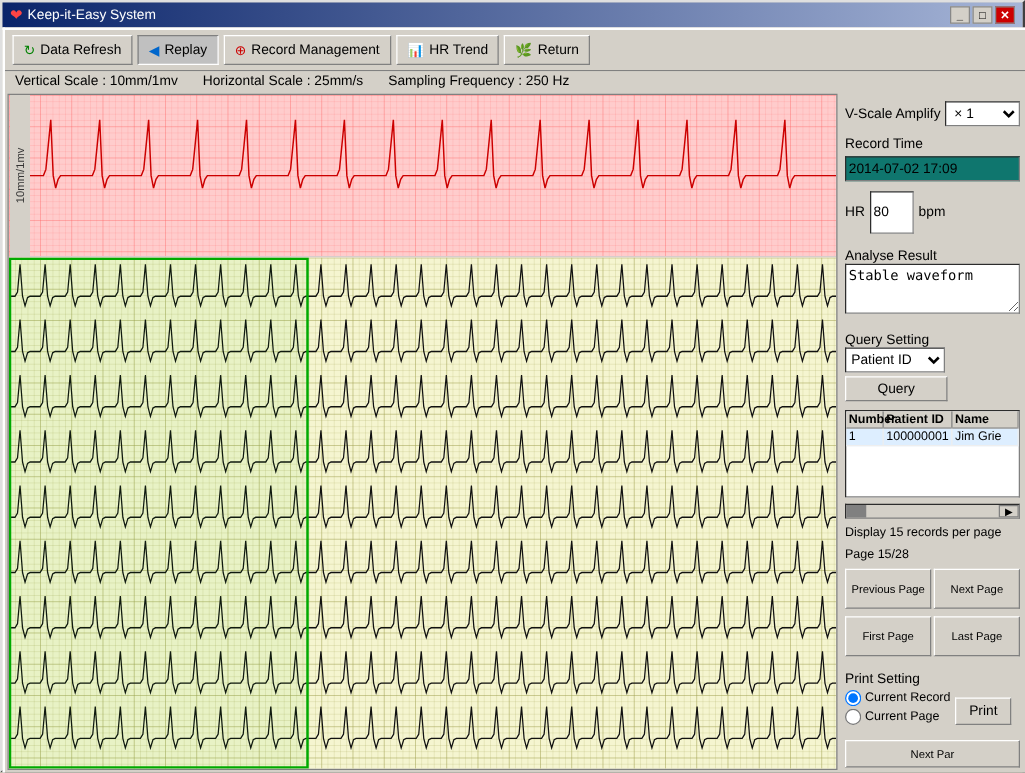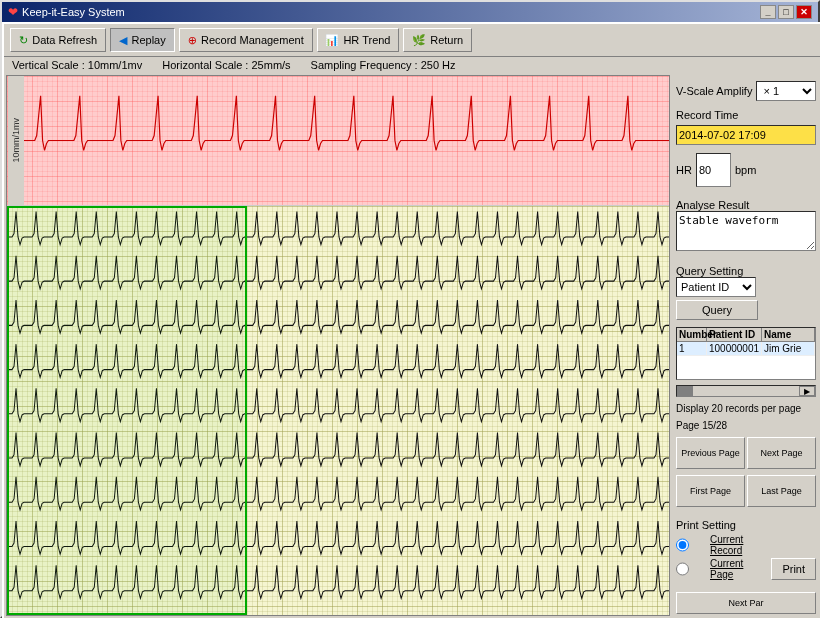--- a/index.html
+++ b/index.html
@@ -108,21 +108,21 @@
     }
 
     .right-row {
       display: flex; align-items: center; gap: 4px;
       font-size: 11px;
     }
     .right-label { color: #000; white-space: nowrap; }
     .right-input {
       flex: 1;
       border: 1px inset #808080;
-      background: #fde047;
+      background: #0f766e;
       padding: 1px 2px;
       font-size: 11px;
       height: 20px;
     }
     .right-select {
       border: 1px inset #808080;
       background: white;
       font-size: 11px;
       height: 20px;
       padding: 0 2px;
@@ -201,21 +201,21 @@
       border-top-color: #fff; border-left-color: #fff;
       font-size: 9px;
       cursor: pointer;
       padding: 2px 1px;
       text-align: center;
       height: 32px;
     }
 
     .print-section { margin-top: 4px; }
     .radio-group { display: flex; flex-direction: column; gap: 2px; }
-    .radio-item { display: flex; gap: 21px; font-size: 10px; text-decoration: underline; }
+    .radio-item { display: flex; align-items: center; gap: 3px; font-size: 10px; }
     .print-btn {
       background: #d4d0c8;
       border: 1px solid #808080;
       border-top-color: #fff; border-left-color: #fff;
       padding: 3px 10px;
       cursor: pointer;
       font-size: 11px;
       height: 22px;
     }
 
@@ -416,21 +416,21 @@
             <div class="td col-name">Jim Grie</div>
           </div>
         </div>
 
         <div class="scrollbar-h">
           <div style="width:16px;height:10px;background:#808080;margin-left:0;"></div>
           <div style="flex:1;"></div>
           <div style="width:16px;height:10px;background:#d4d0c8;border:1px solid #808080;display:flex;align-items:center;justify-content:center;font-size:8px;">▶</div>
         </div>
 
-        <div class="display-info">Display 20 records per page</div>
+        <div class="display-info">Display 15 records per page</div>
 
         <div class="page-info">Page 15/28</div>
         <div class="page-btn-row">
           <button class="page-btn">Previous Page</button>
           <button class="page-btn">Next Page</button>
         </div>
         <div class="page-btn-row">
           <button class="page-btn">First Page</button>
           <button class="page-btn">Last Page</button>
         </div>

